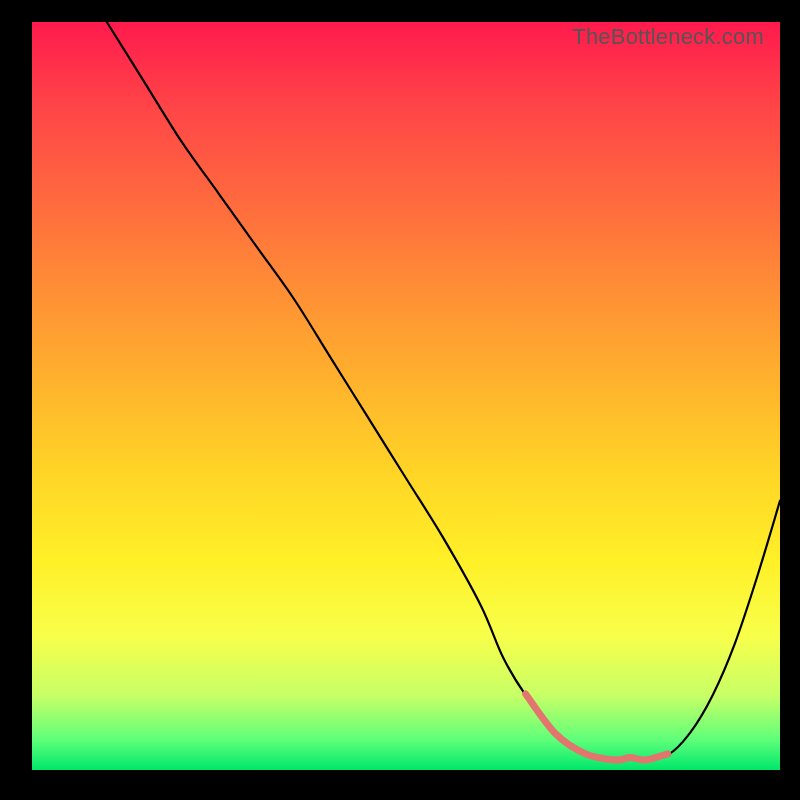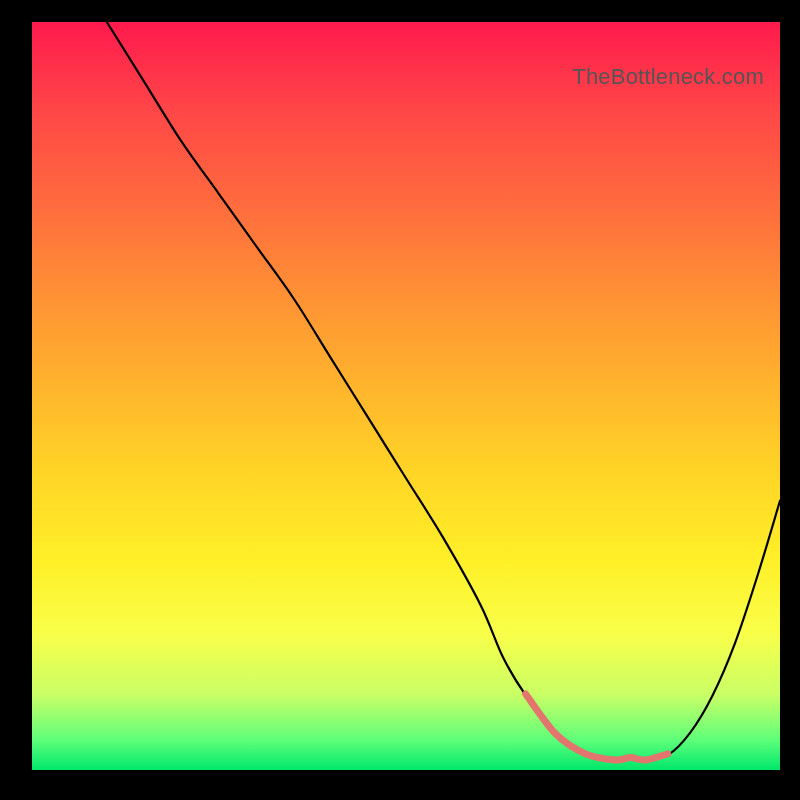--- a/index.html
+++ b/index.html
@@ -22,21 +22,20 @@
       #5eff7a 96%,
       #00e76a 100%);
   }
   .watermark {
     position: absolute;
     top: 2px; right: 16px;
     font-family: Arial, Helvetica, sans-serif;
     font-size: 22px;
     color: #555;
     letter-spacing: 0.2px;
-    margin-top: 40px;
   }
   svg.overlay {
     position: absolute;
     left: 0; top: 0;
     width: 748px; height: 748px;
     overflow: visible;
   }
 </style>
 </head>
 <body>

